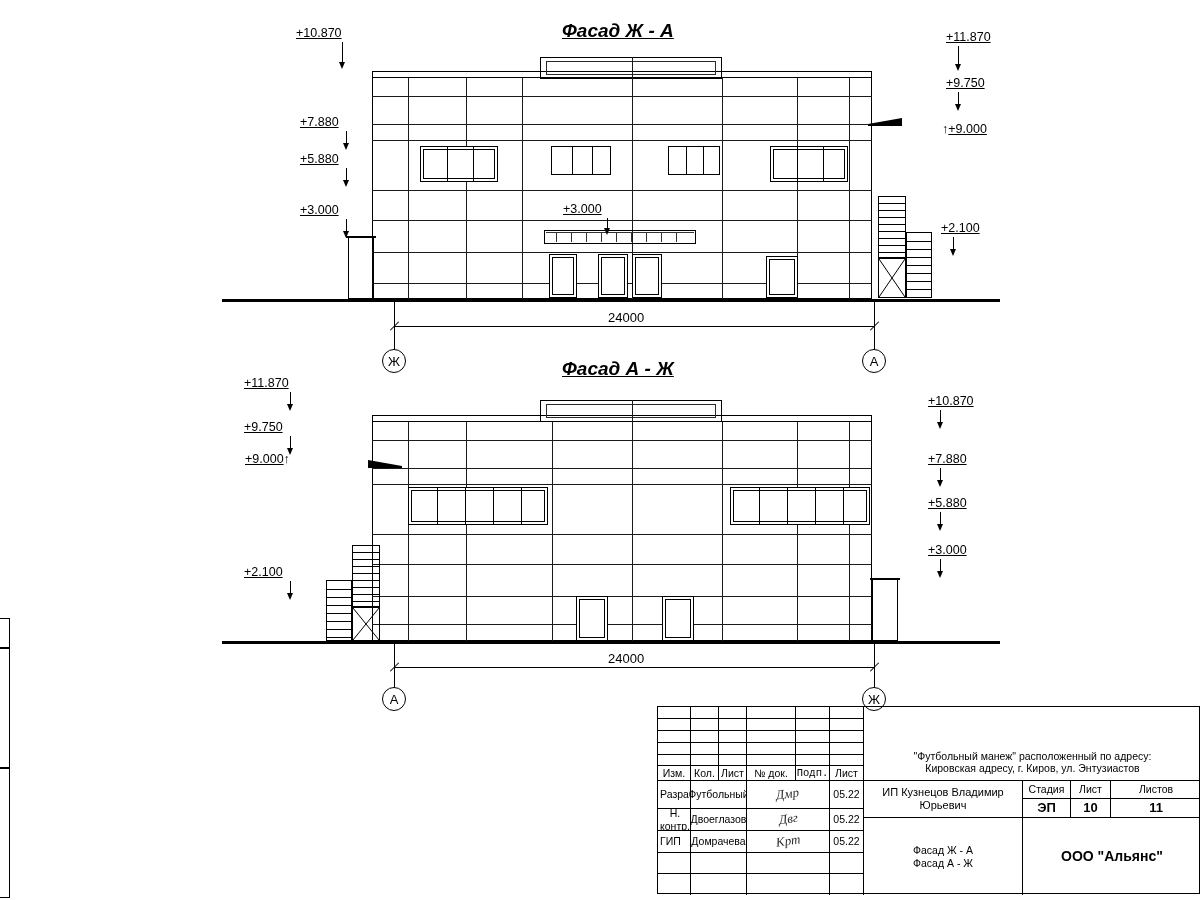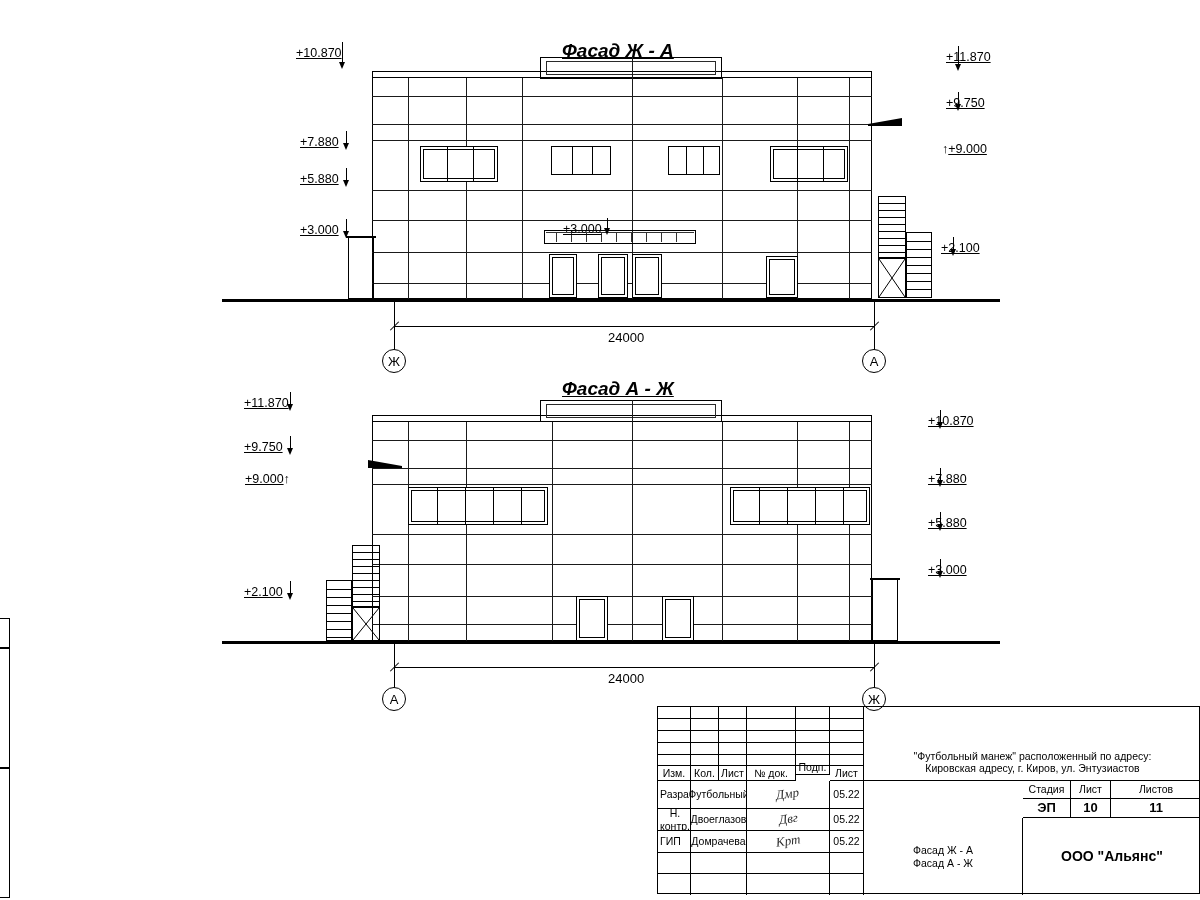--- a/index.html
+++ b/index.html
@@ -1,19 +1,19 @@
 <!DOCTYPE html>
 <html><head>
 <meta charset="utf-8">
 <style>
   html,body{margin:0;padding:0;background:#ffffff;}
   body{width:1200px;height:900px;overflow:hidden;font-family:"Liberation Sans",sans-serif;color:#000;}
   #sheet{position:relative;width:1200px;height:900px;background:#fff;}
 
-  .abs{position:absolute;margin-top:20px;}
+  .abs{position:absolute;}
   .ttl{font-style:italic;font-weight:bold;font-size:19px;text-decoration:underline;white-space:nowrap;}
   .lvl{font-size:12.5px;white-space:nowrap;}
   .lvl u{text-decoration:underline;}
   .dim{font-size:13px;white-space:nowrap;}
 
   .ln{position:absolute;background:#000;}
   .hline{height:1px;}
   .vline{width:1px;}
 
   .thin{background:#1a1a1a;}
@@ -414,21 +414,21 @@
     <div class="c" style="left:33px;top:48px;width:28px;height:11px;"></div>
     <div class="c" style="left:61px;top:48px;width:28px;height:11px;"></div>
     <div class="c" style="left:89px;top:48px;width:49px;height:11px;"></div>
     <div class="c" style="left:138px;top:48px;width:34px;height:11px;"></div>
     <div class="c" style="left:172px;top:48px;width:34px;height:11px;"></div>
 
     <div class="c" style="left:0;top:59px;width:33px;height:15px;">Изм.</div>
     <div class="c" style="left:33px;top:59px;width:28px;height:15px;">Кол.</div>
     <div class="c" style="left:61px;top:59px;width:28px;height:15px;">Лист</div>
     <div class="c" style="left:89px;top:59px;width:49px;height:15px;">№ док.</div>
-    <div class="c" style="left:138px;top:53px;width:34px;height:15px;">Подп.</div>
+    <div class="c" style="left:138px;top:59px;width:34px;height:15px;font-family:Liberation Mono, monospace;">Подп.</div>
     <div class="c" style="left:172px;top:59px;width:34px;height:15px;">Лист</div>
 
     <div class="c" style="left:0;top:74px;width:33px;height:28px;justify-content:flex-start;padding-left:2px;">Разраб.</div>
     <div class="c" style="left:33px;top:74px;width:56px;height:28px;">Футбольный</div>
     <div class="c" style="left:89px;top:74px;width:83px;height:28px;">
       <span class="sig">Дмр</span>
     </div>
     <div class="c" style="left:172px;top:74px;width:34px;height:28px;">05.22</div>
 
     <div class="c" style="left:0;top:102px;width:33px;height:22px;justify-content:flex-start;padding-left:2px;">Н. контр.</div>
@@ -453,20 +453,21 @@
     <div class="c noB" style="left:33px;top:167px;width:56px;height:21px;"></div>
     <div class="c noB" style="left:89px;top:167px;width:83px;height:21px;"></div>
     <div class="c noB" style="left:172px;top:167px;width:34px;height:21px;"></div>
 
 
     <div class="c noR" style="left:206px;top:37px;width:337px;height:37px;flex-direction:column;">
       <span>"Футбольный манеж" расположенный по адресу:</span>
       <span>Кировская адресу, г. Киров, ул. Энтузиастов</span>
     </div>
 
+    <div class="c" style="left:206px;top:74px;width:159px;height:37px;font-size:11px;">ИП Кузнецов Владимир Юрьевич</div>
 
     <div class="c" style="left:365px;top:74px;width:48px;height:18px;">Стадия</div>
     <div class="c" style="left:413px;top:74px;width:40px;height:18px;">Лист</div>
     <div class="c noR" style="left:453px;top:74px;width:90px;height:18px;">Листов</div>
 
     <div class="c b" style="left:365px;top:92px;width:48px;height:19px;font-size:13px;">ЭП</div>
     <div class="c b" style="left:413px;top:92px;width:40px;height:19px;font-size:13px;">10</div>
     <div class="c b noR" style="left:453px;top:92px;width:90px;height:19px;font-size:13px;">11</div>
 
     <div class="c" style="left:206px;top:111px;width:159px;height:77px;flex-direction:column;border-bottom:none;">

